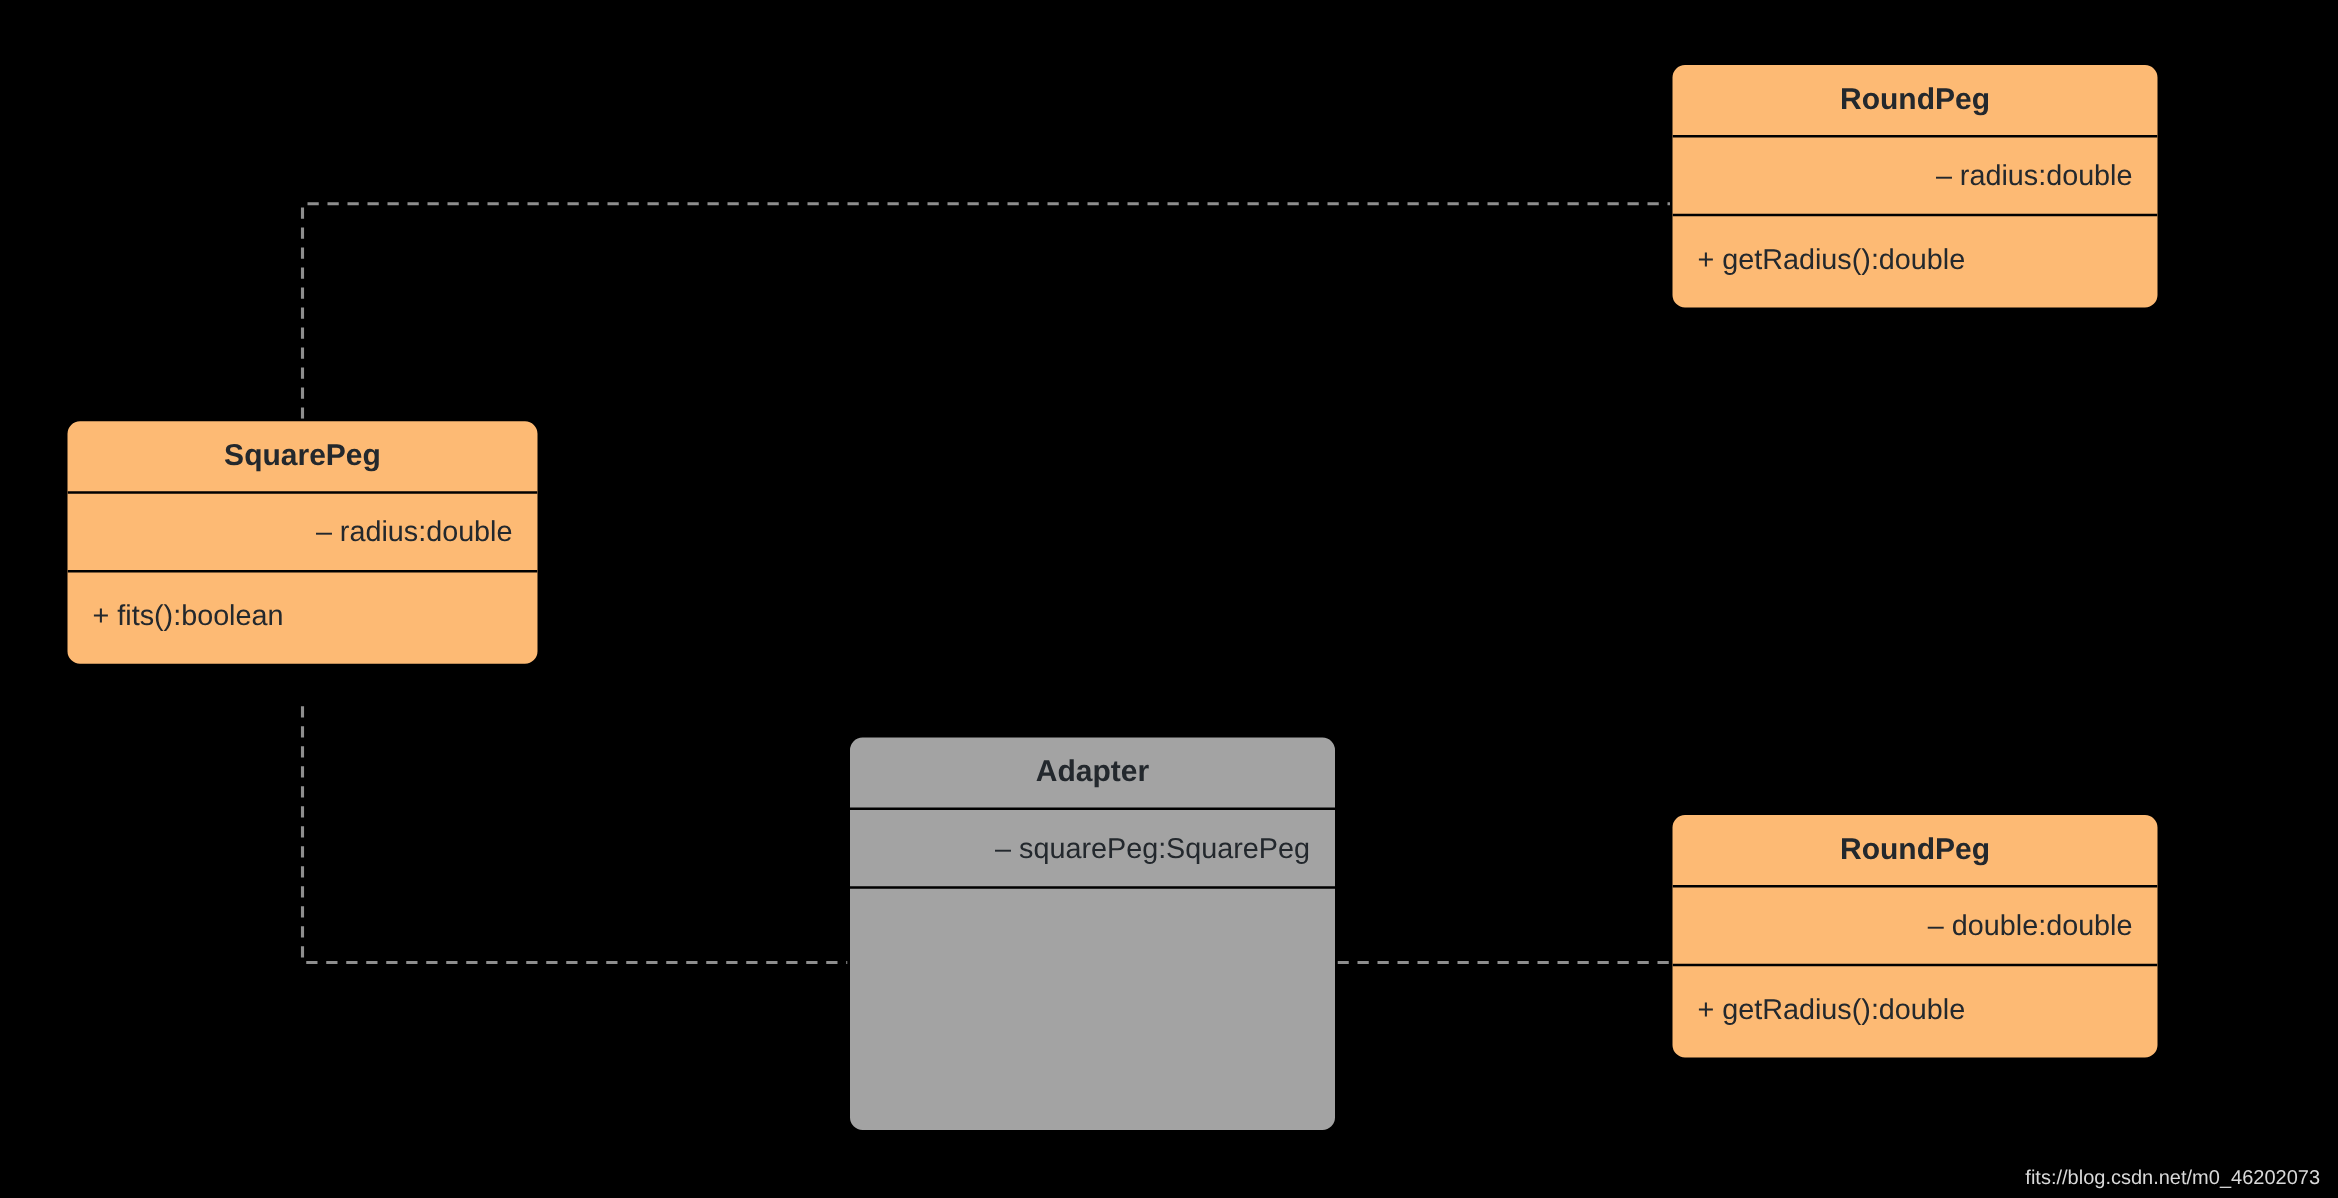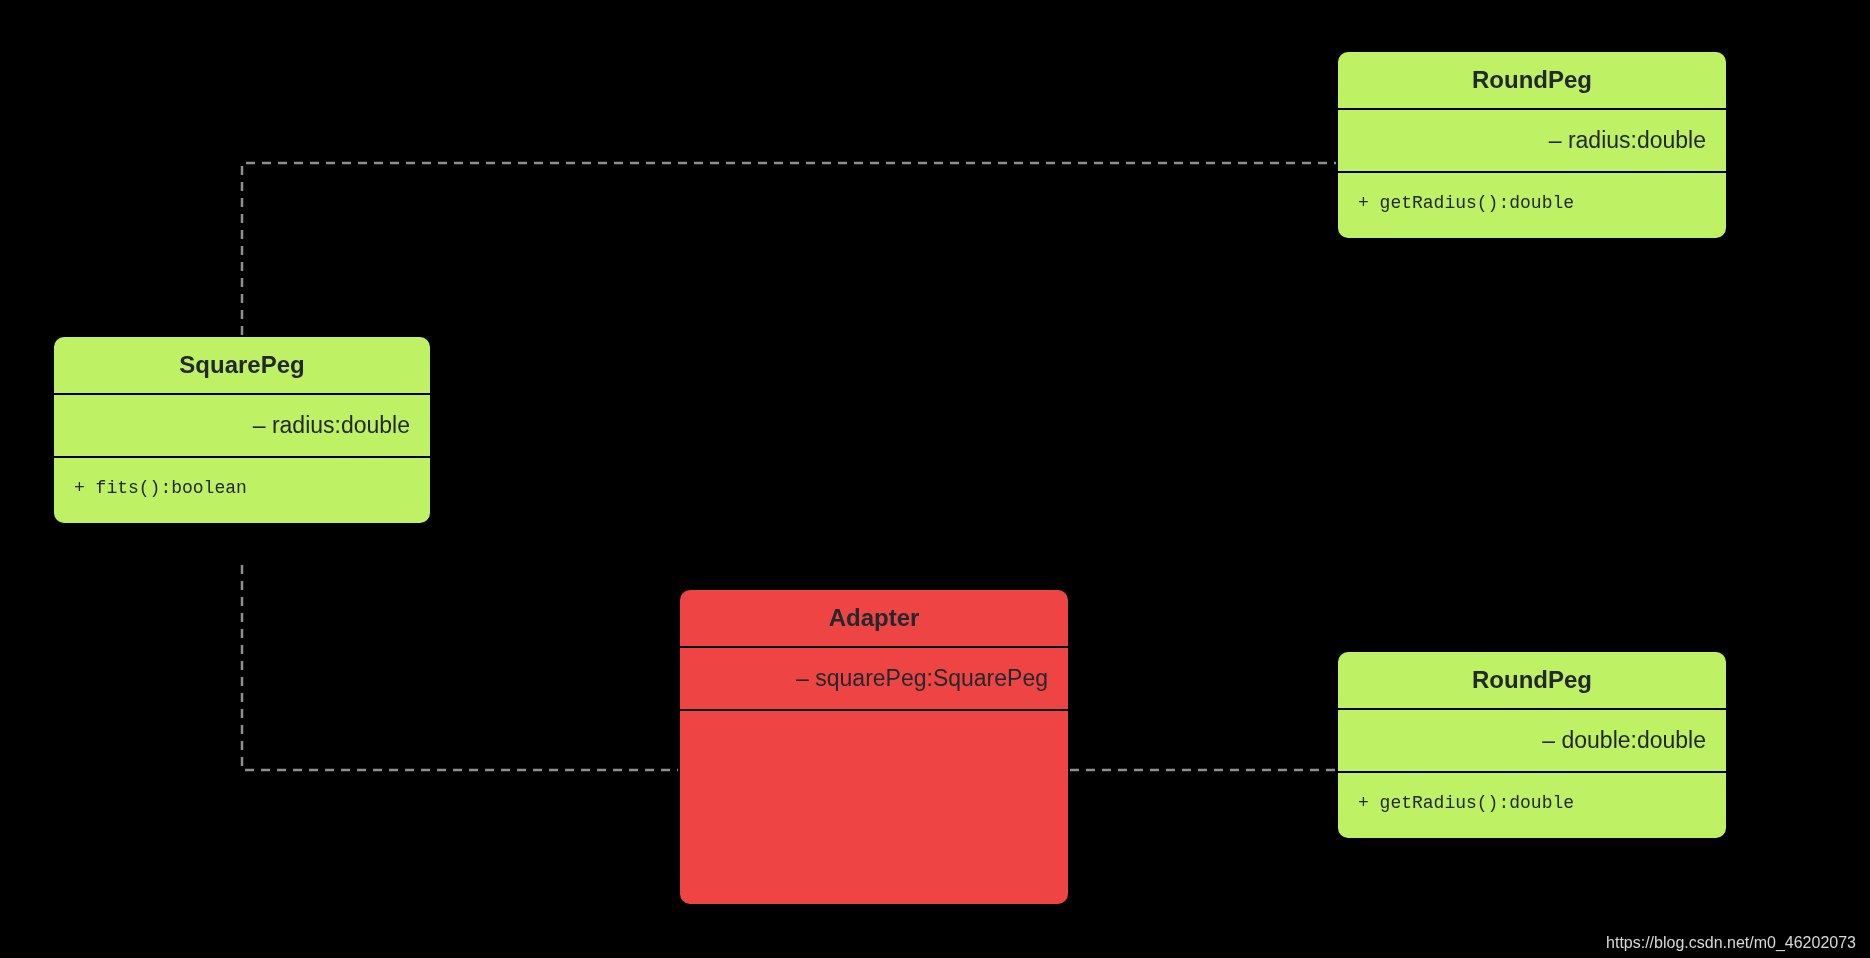--- a/index.html
+++ b/index.html
@@ -15,42 +15,41 @@
     position: absolute;
     width: 100%;
     height: 100%;
   }
   .uml-box {
     position: absolute;
     border: 2.5px solid #000;
     border-radius: 12px;
     overflow: hidden;
   }
-  .uml-box.blue { background: #bef264; }
-  .uml-box.pink { background: #ef4444; }
+  .uml-box.blue { background: #fdba74; }
+  .uml-box.pink { background: #a3a3a3; }
   .uml-title {
     text-align: center;
     font-weight: 700;
     font-size: 24px;
     padding: 14px 10px;
     border-bottom: 2.5px solid #000;
     color: #23282d;
   }
   .uml-attrs {
     font-size: 23px;
     padding: 12px 20px;
     border-bottom: 2.5px solid #000;
     color: #23282d;
     text-align: right;
   }
   .uml-methods {
-    font-size: 18px;
+    font-size: 23px;
     padding: 16px 20px 20px 20px;
     color: #23282d;
-    font-family: Liberation Mono, monospace;
   }
   .uml-row { line-height: 1.6; white-space: nowrap; }
   svg.connectors {
     position: absolute;
     top: 0; left: 0;
     width: 1870px;
     height: 958px;
     pointer-events: none;
   }
   .dashed {
@@ -112,14 +111,14 @@
   <div class="uml-box blue" style="left:1336px; top:650px; width:392px;">
     <div class="uml-title">RoundPeg</div>
     <div class="uml-attrs">
       <div class="uml-row">– double:double</div>
     </div>
     <div class="uml-methods">
       <div class="uml-row">+ getRadius():double</div>
     </div>
   </div>
 
-  <div class="watermark">https://blog.csdn.net/m0_46202073</div>
+  <div class="watermark">fits://blog.csdn.net/m0_46202073</div>
 </div>
 
 </body></html>

